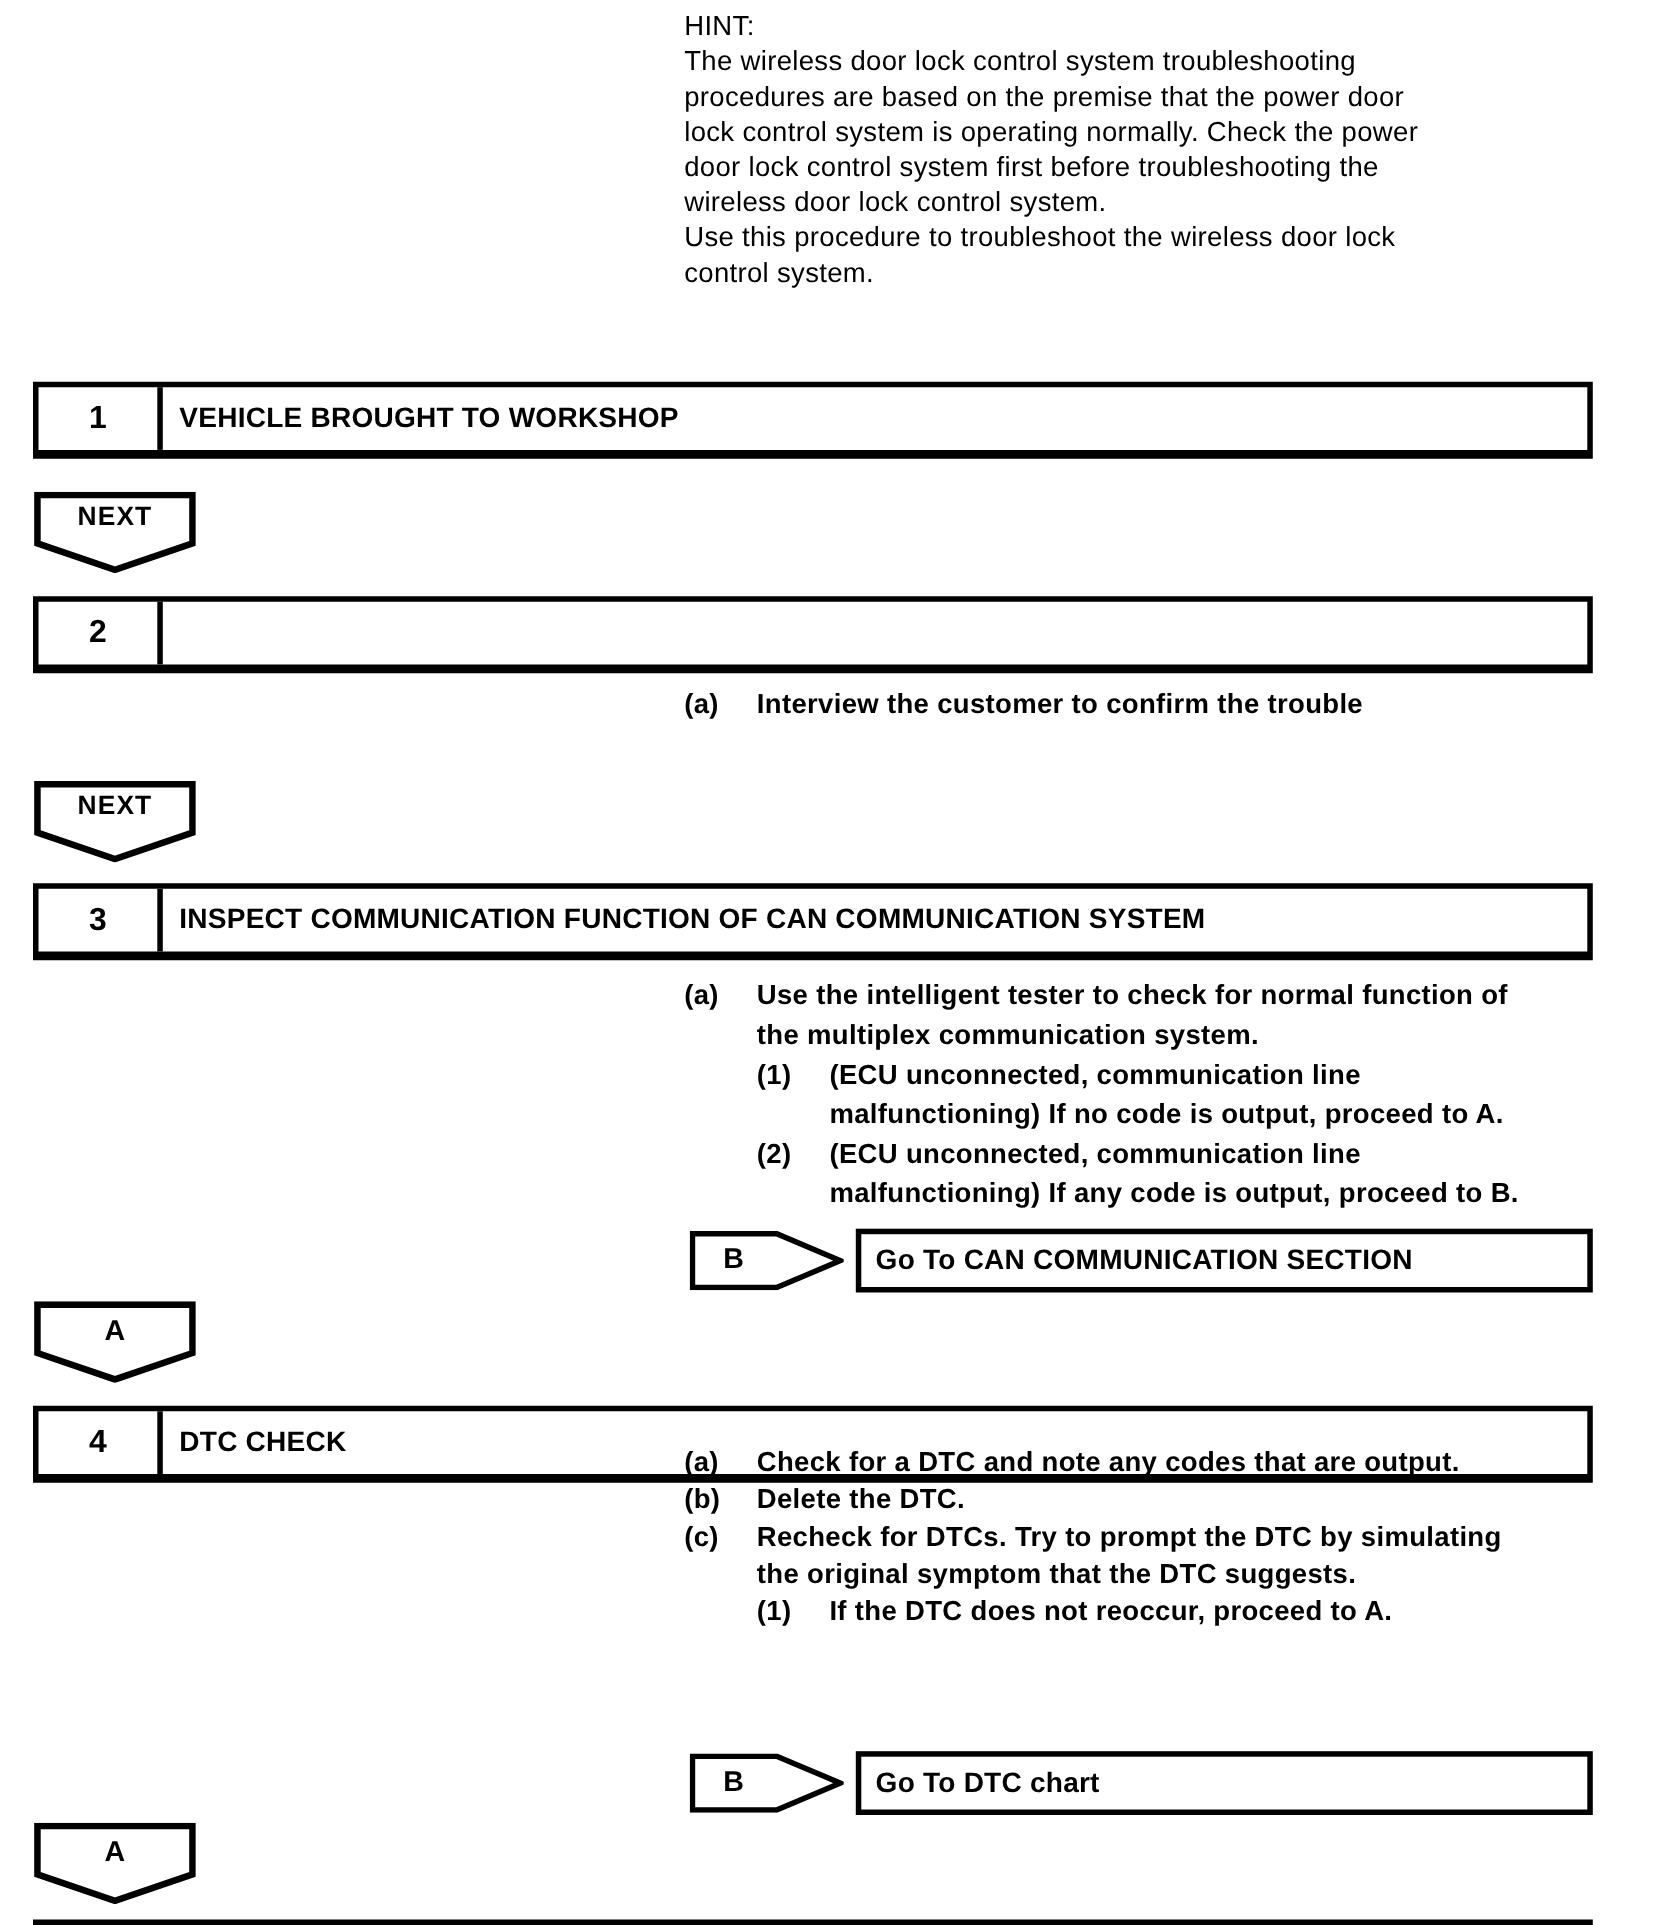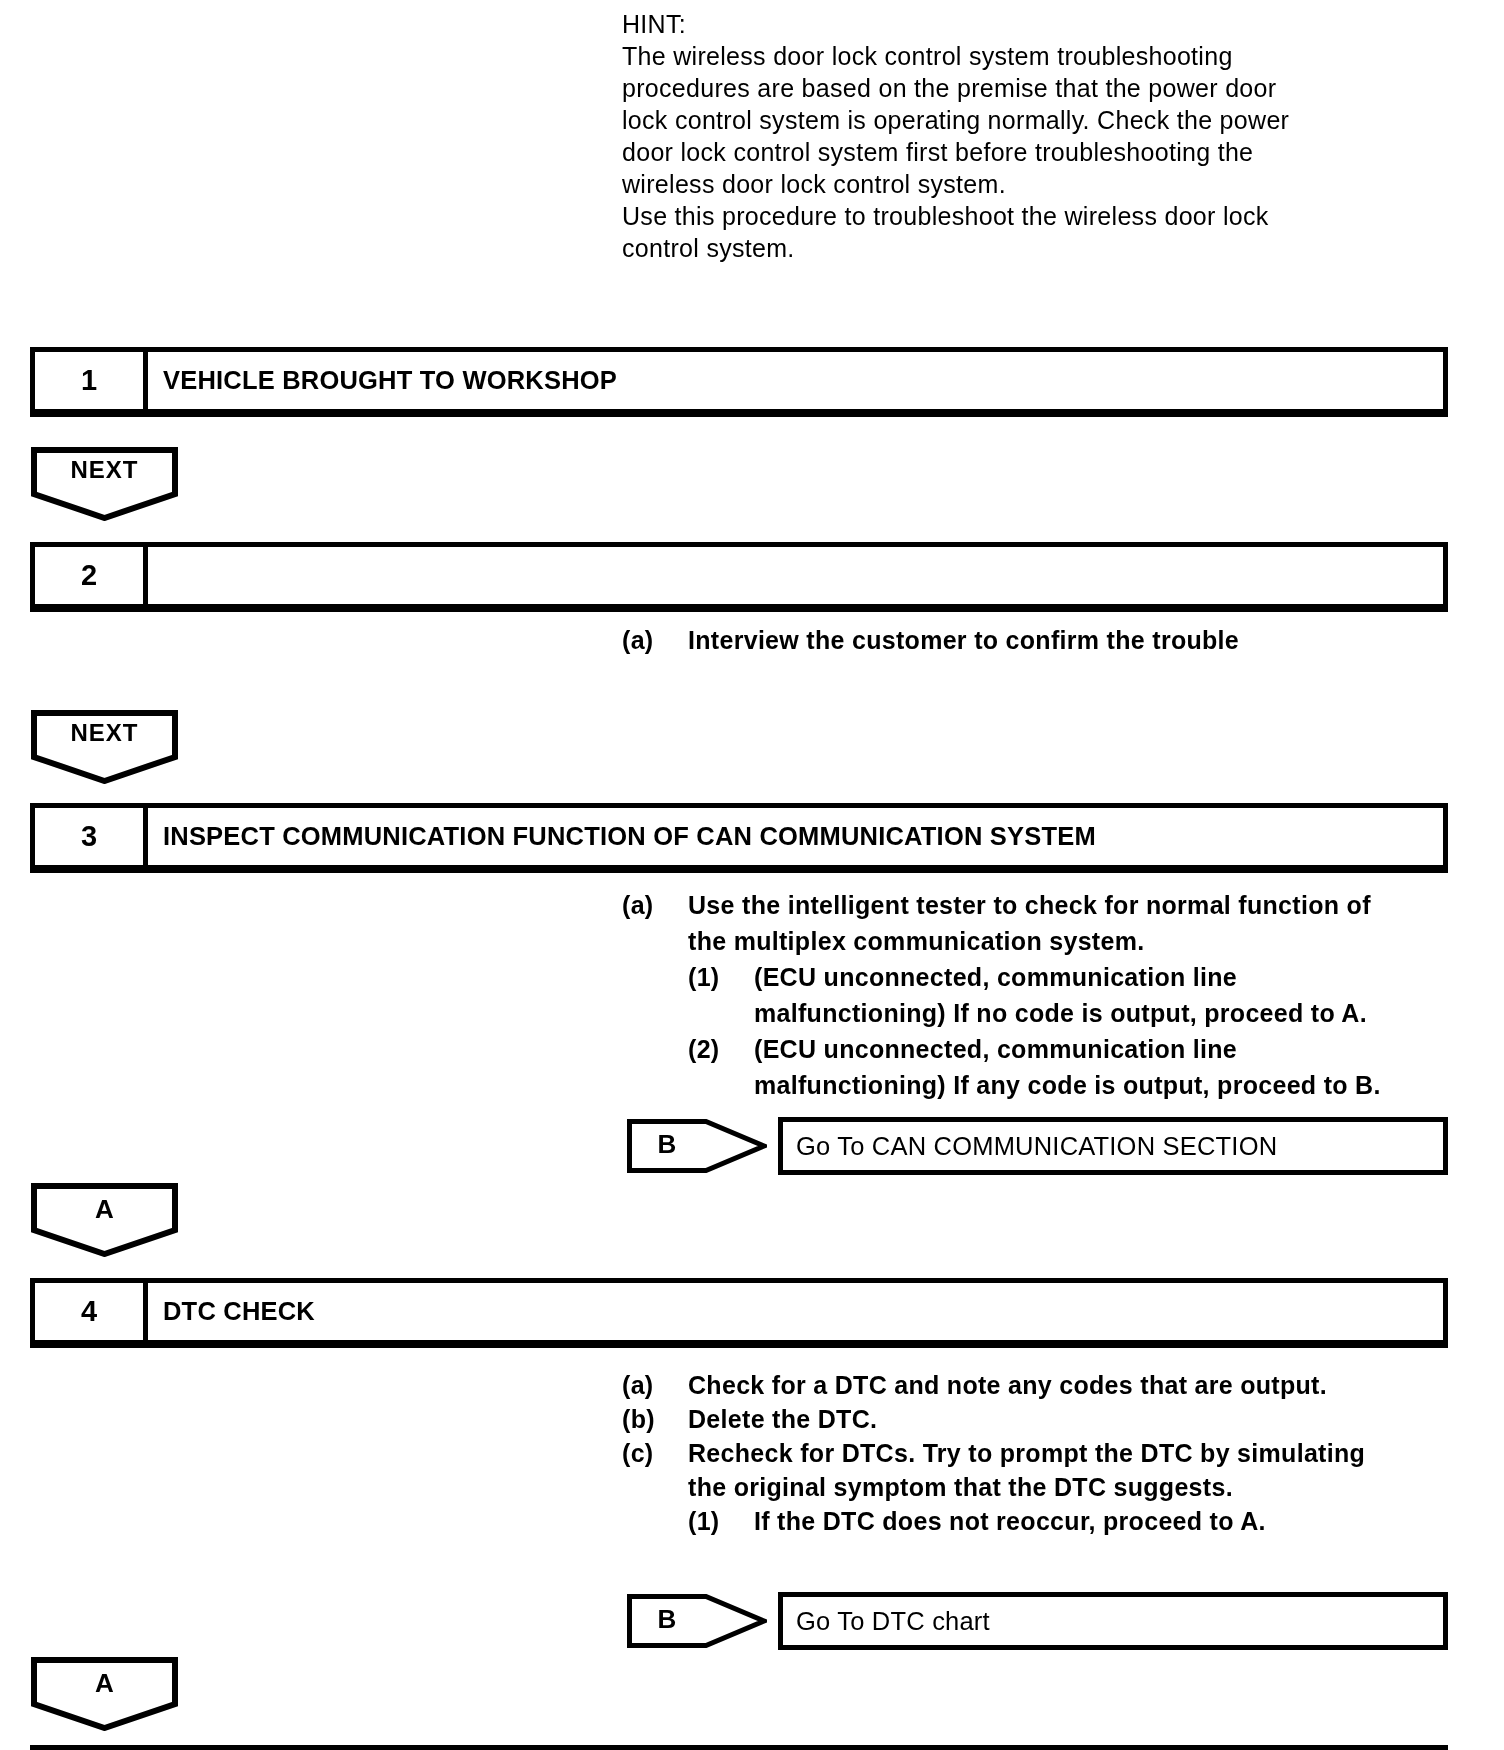--- a/index.html
+++ b/index.html
@@ -26,21 +26,21 @@
   .pent .lbl.a{top:11px;font-size:26px;letter-spacing:0;}
 
   
   .barrow{width:140px;height:54px;}
   .barrow svg{position:absolute;left:0;top:0;}
   .barrow .lbl{position:absolute;left:0;top:10px;width:80px;text-align:center;
                font-weight:bold;font-size:26px;}
 
   
   .gotobox{border:5px solid #000;box-sizing:border-box;height:58px;width:670px;
-           display:flex;align-items:center;padding-left:13px;font-weight:normal;
+           display:flex;align-items:center;padding-left:13px;font-weight:bold;
            font-size:25.5px;letter-spacing:.2px;background:#fff;white-space:nowrap;}
 
   
   .sublist{font-size:25px;letter-spacing:.3px;}
   .lh36{line-height:36px;}
   .lh34{line-height:34px;}
   .lh32{line-height:32px;}
   .row{white-space:nowrap;font-weight:bold;}
   .mk{display:inline-block;width:66px;}
   .ind1{padding-left:66px;}
@@ -134,21 +134,21 @@
       <polygon points="3,3 144,3 144,47 73.5,71 3,47" fill="#fff" stroke="#000" stroke-width="6"></polygon>
     </svg>
     <div class="lbl a">A</div>
   </div>
 
   <div class="abs stepbox" style="top:1278px">
     <div class="stepnum">4</div>
     <div class="steptitle">DTC CHECK</div>
   </div>
 
-  <div class="abs sublist lh34" style="left:622px;top:1368px">
+  <div class="abs sublist lh34" style="left:622px;top:1312px">
     <div class="row">
       <span class="mk">(a)</span><span>Check for a DTC and note any codes that are output.</span>
     </div>
     <div class="row">
       <span class="mk">(b)</span><span>Delete the DTC.</span>
     </div>
     <div class="row">
       <span class="mk">(c)</span><span>Recheck for DTCs. Try to prompt the DTC by simulating</span>
     </div>
     <div class="row ind1">

